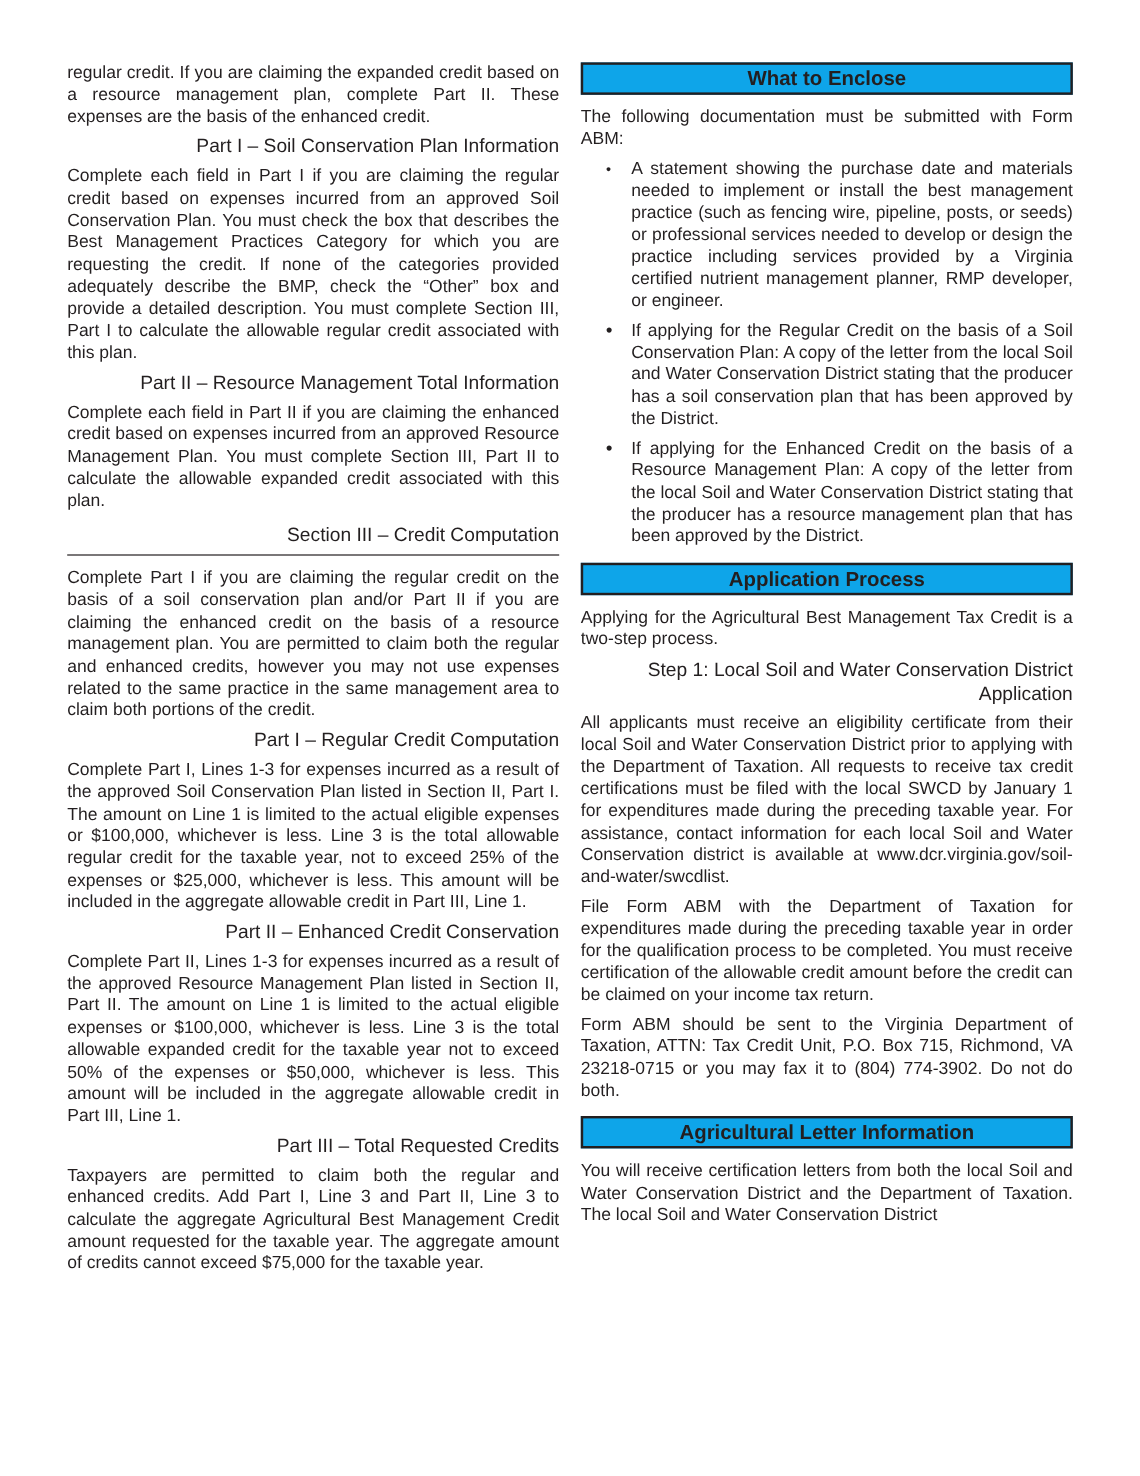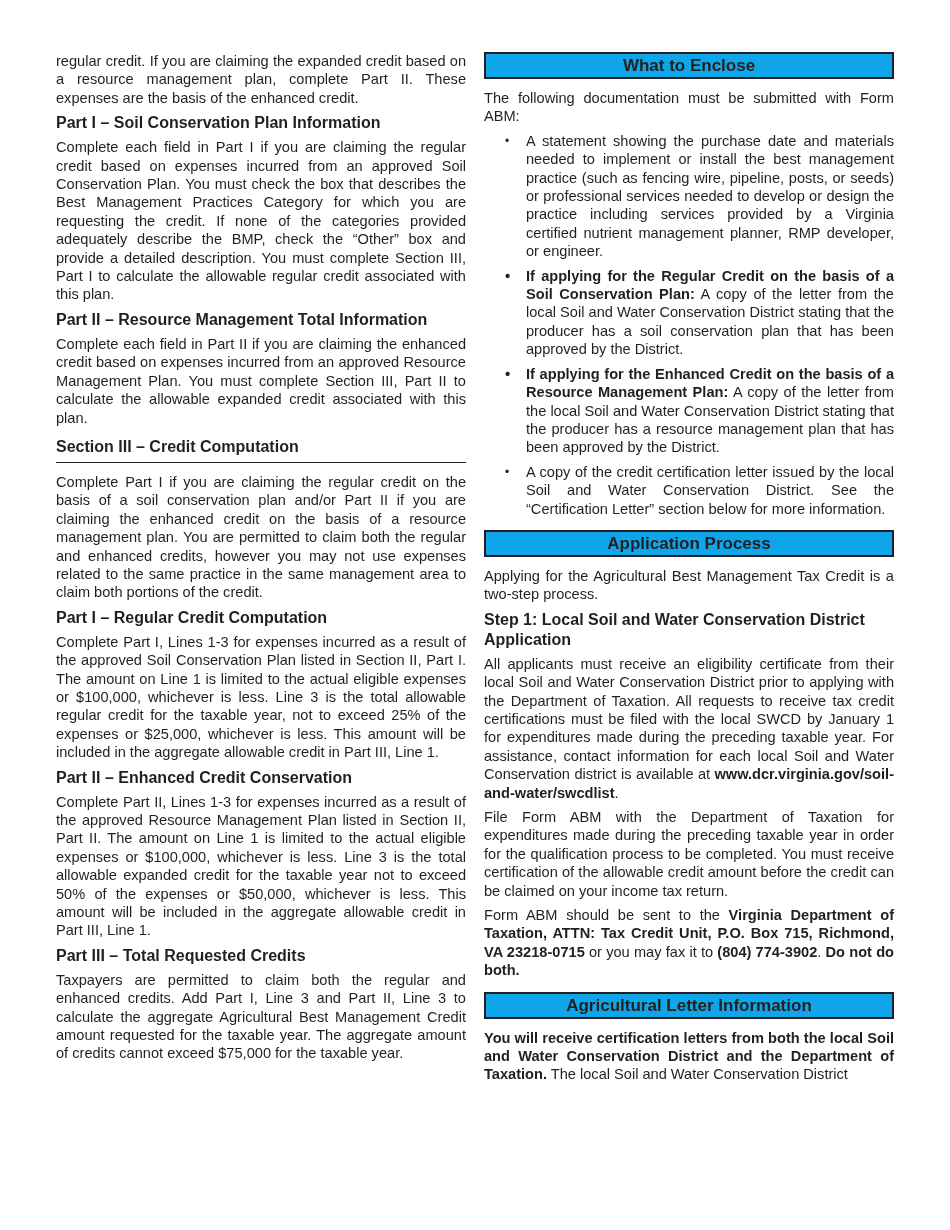--- a/index.html
+++ b/index.html
@@ -2,29 +2,29 @@
 <html><head>
 <meta charset="utf-8">
 <style>
   html, body { margin: 0; padding: 0; background: #ffffff; }
   body { width: 950px; height: 1230px; position: relative; overflow: hidden;
          font-family: "Liberation Sans", sans-serif; color: #231f20; }
   .col { position: absolute; top: 52px; width: 410px; font-size: 14.6px; line-height: 18.4px; }
   .col.left { left: 56px; }
   .col.right { left: 484px; }
   p { margin: 0 0 6px 0; text-align: justify; }
-  h3 { margin: 0 0 5px 0; font-size: 16px; line-height: 20px; font-weight: bold; }
+  h3 { margin: 0 0 5px 0; font-size: 16px; line-height: 20px; font-weight: normal; text-align: right; }
   h3.rule { border-bottom: 1.5px solid #231f20; padding-bottom: 5px; margin-bottom: 10px; margin-top: 10px; }
   .boxhead { background: #0ea5e9; border: 2px solid #231f20; text-align: center;
              font-weight: bold; font-size: 17px; line-height: 23px; margin: 0 0 10px 0; }
   ul { margin: 0 0 6px 0; padding: 0; list-style: none; }
   ul li { position: relative; padding-left: 42px; margin-bottom: 6px; text-align: justify; }
   ul li::before { content: "\2022"; position: absolute; left: 21px; top: 0; font-size: 12px; }
   ul li.boldbullet::before { font-size: 15px; font-weight: bold; }
-  b { font-weight: bold; }
+  b { font-weight: normal; }
 </style>
 </head>
 <body>
 
 <div class="col left">
   <p>regular credit. If you are claiming the expanded credit based on a resource management plan, complete Part II. These expenses are the basis of the enhanced credit.</p>
 
   <h3>Part I – Soil Conservation Plan Information</h3>
   <p>Complete each field in Part I if you are claiming the regular credit based on expenses incurred from an approved Soil Conservation Plan. You must check the box that describes the Best Management Practices Category for which you are requesting the credit. If none of the categories provided adequately describe the BMP, check the “Other” box and provide a detailed description. You must complete Section III, Part I to calculate the allowable regular credit associated with this plan.</p>
 
@@ -50,23 +50,20 @@
   <ul>
     <li>
       <b></b><span>A statement showing the purchase date and materials needed to implement or install the best management practice (such as fencing wire, pipeline, posts, or seeds) or professional services needed to develop or design the practice including services provided by a Virginia certified nutrient management planner, RMP developer, or engineer.</span>
     </li>
     <li class="boldbullet">
       <b>If applying for the Regular Credit on the basis of a Soil Conservation Plan:</b><span> A copy of the letter from the local Soil and Water Conservation District stating that the producer has a soil conservation plan that has been approved by the District.</span>
     </li>
     <li class="boldbullet">
       <b>If applying for the Enhanced Credit on the basis of a Resource Management Plan:</b><span> A copy of the letter from the local Soil and Water Conservation District stating that the producer has a resource management plan that has been approved by the District.</span>
     </li>
-    <li>
-      <b></b><span>A copy of the credit certification letter issued by the local Soil and Water Conservation District. See the “Certification Letter” section below for more information.</span>
-    </li>
   </ul>
 
   <div class="boxhead" style="margin-top:12px;">Application Process</div>
   <p>Applying for the Agricultural Best Management Tax Credit is a two-step process.</p>
 
   <h3>Step 1: Local Soil and Water Conservation District Application</h3>
   <p><span>All applicants must receive an eligibility certificate from their local Soil and Water Conservation District prior to applying with the Department of Taxation. All requests to receive tax credit certifications must be filed with the local SWCD by January 1 for expenditures made during the preceding taxable year. For assistance, contact information for each local Soil and Water Conservation district is available at </span><b>www.dcr.virginia.gov/soil-and-water/swcdlist</b><span>.</span></p>
 
   <p>File Form ABM with the Department of Taxation for expenditures made during the preceding taxable year in order for the qualification process to be completed. You must receive certification of the allowable credit amount before the credit can be claimed on your income tax return.</p>
   <p><span>Form ABM should be sent to the </span><b>Virginia Department of Taxation, ATTN: Tax Credit Unit, P.O. Box 715, Richmond, VA 23218-0715</b><span> or you may fax it to </span><b>(804) 774-3902</b><span>. </span><b>Do not do both.</b></p>

